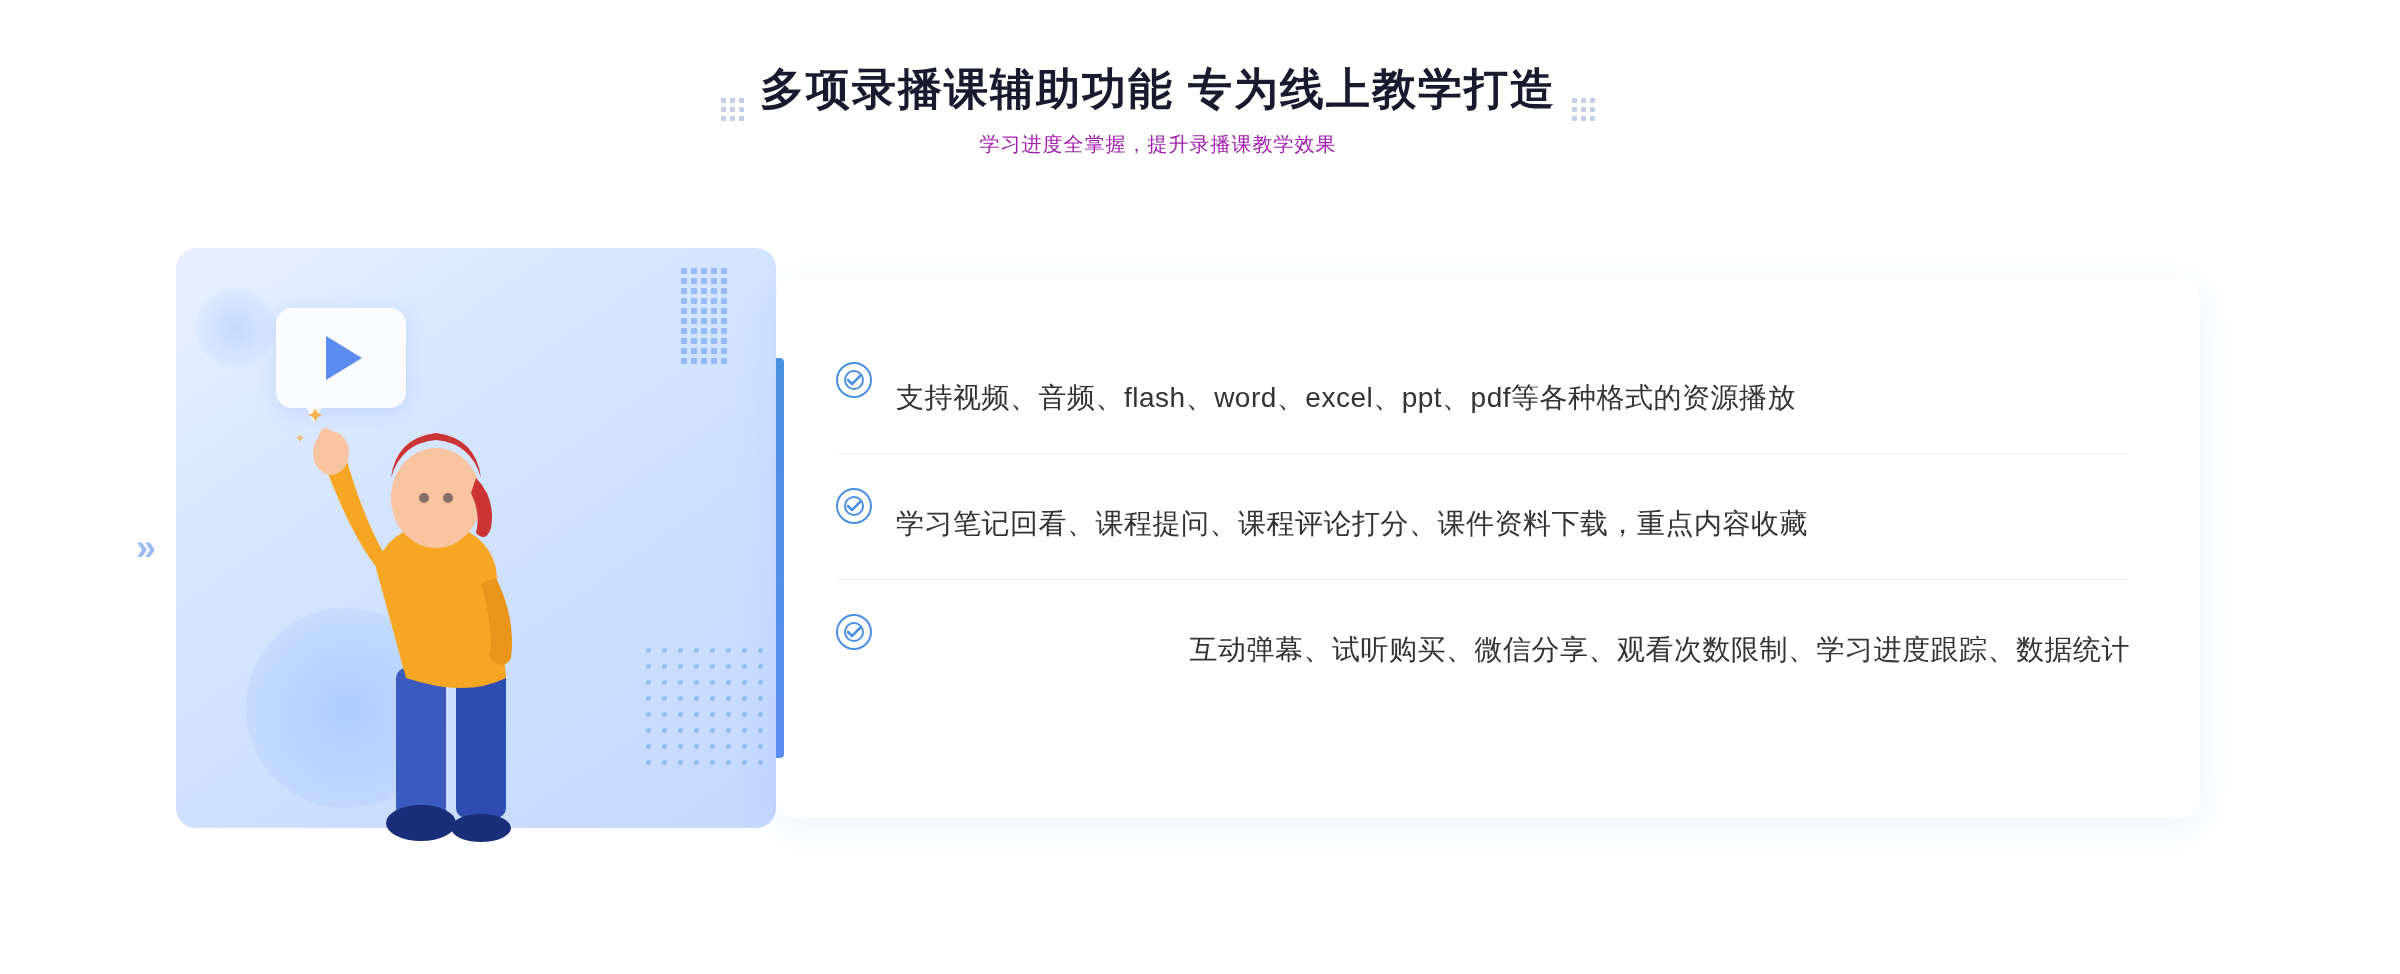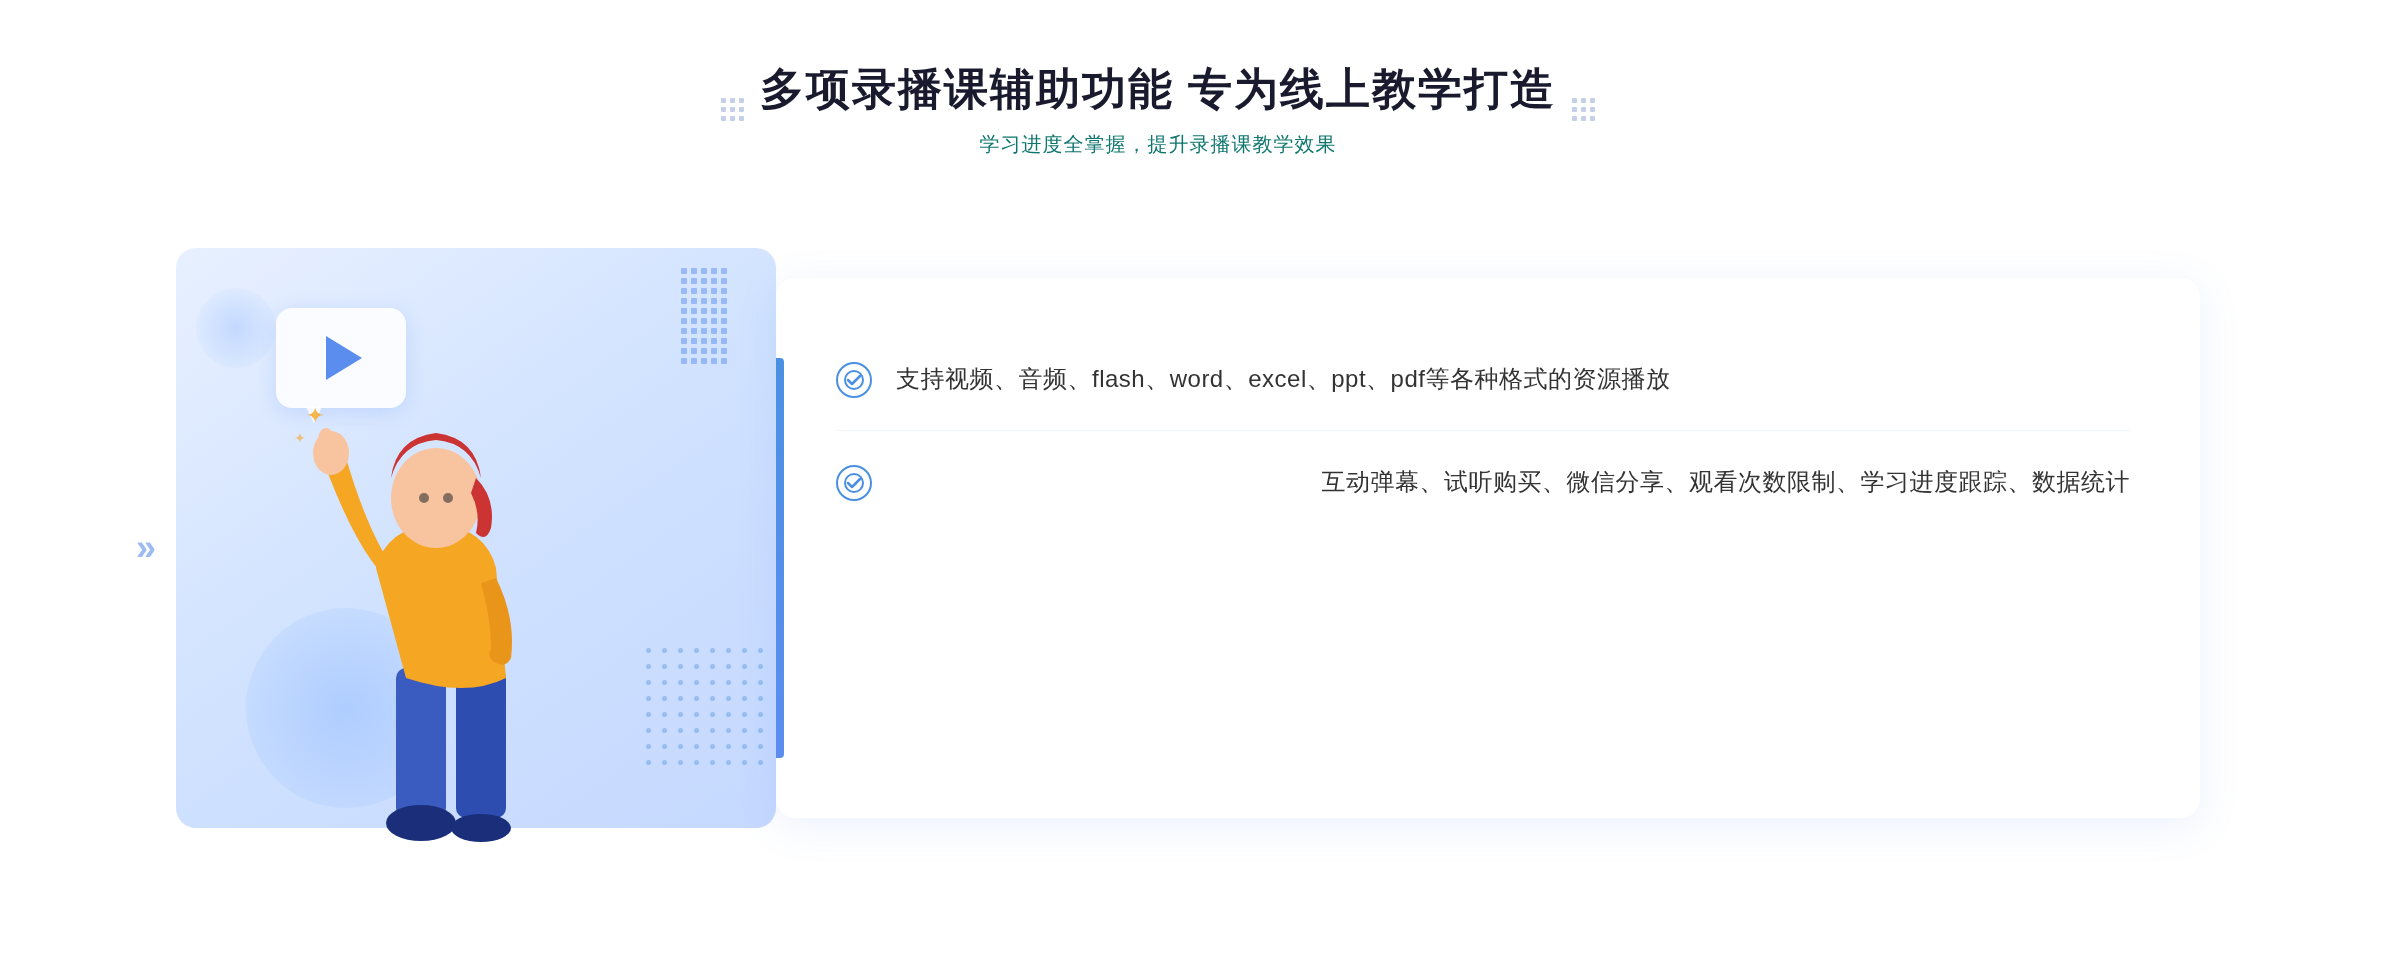--- a/index.html
+++ b/index.html
@@ -53,21 +53,21 @@
 
     .header-title {
       font-size: 44px;
       font-weight: 700;
       color: #1a1a2e;
       letter-spacing: 2px;
     }
 
     .header-subtitle {
       font-size: 20px;
-      color: #0f766e;
+      color: #a21caf;
       margin-top: 12px;
       letter-spacing: 1px;
     }
 
     
     .main-content {
       display: flex;
       width: 100%;
       margin-top: 30px;
       align-items: center;
@@ -278,24 +278,25 @@
       justify-content: center;
       margin-top: 2px;
     }
 
     .check-icon svg {
       width: 20px;
       height: 20px;
     }
 
     .feature-text {
-      font-size: 24px;
+      font-size: 28px;
       color: #333;
       line-height: 1.6;
       letter-spacing: 0.5px;
+      margin-top: 16px;
     }
 
   </style>
 </head>
 <body>
 
 <div class="page-wrapper">
 
   <div class="header">
     <div class="header-dots">
@@ -520,19 +521,28 @@
             </div>
             <span class="feature-text">支持视频、音频、flash、word、excel、ppt、pdf等各种格式的资源播放</span>
           </div>
           <div class="feature-item">
             <div class="check-icon">
               <svg viewBox="0 0 20 20" fill="none" xmlns="http://www.w3.org/2000/svg">
       <path d="M4 10 L8 14 L16 6" stroke="#4a90e2" stroke-width="2.5" stroke-linecap="round" stroke-linejoin="round"></path>
       <circle cx="10" cy="10" r="9" stroke="#4a90e2" stroke-width="2"></circle>
     </svg>
             </div>
+            <span class="feature-text">学习笔记回看、课程提问、课程评论打分、课件资料下载，重点内容收藏</span>
+          </div>
+          <div class="feature-item">
+            <div class="check-icon">
+              <svg viewBox="0 0 20 20" fill="none" xmlns="http://www.w3.org/2000/svg">
+      <path d="M4 10 L8 14 L16 6" stroke="#4a90e2" stroke-width="2.5" stroke-linecap="round" stroke-linejoin="round"></path>
+      <circle cx="10" cy="10" r="9" stroke="#4a90e2" stroke-width="2"></circle>
+    </svg>
+            </div>
             <span class="feature-text">互动弹幕、试听购买、微信分享、观看次数限制、学习进度跟踪、数据统计</span>
           </div>
         </div>
     </div>
 
   </div>
 </div>
 
 </body></html>

